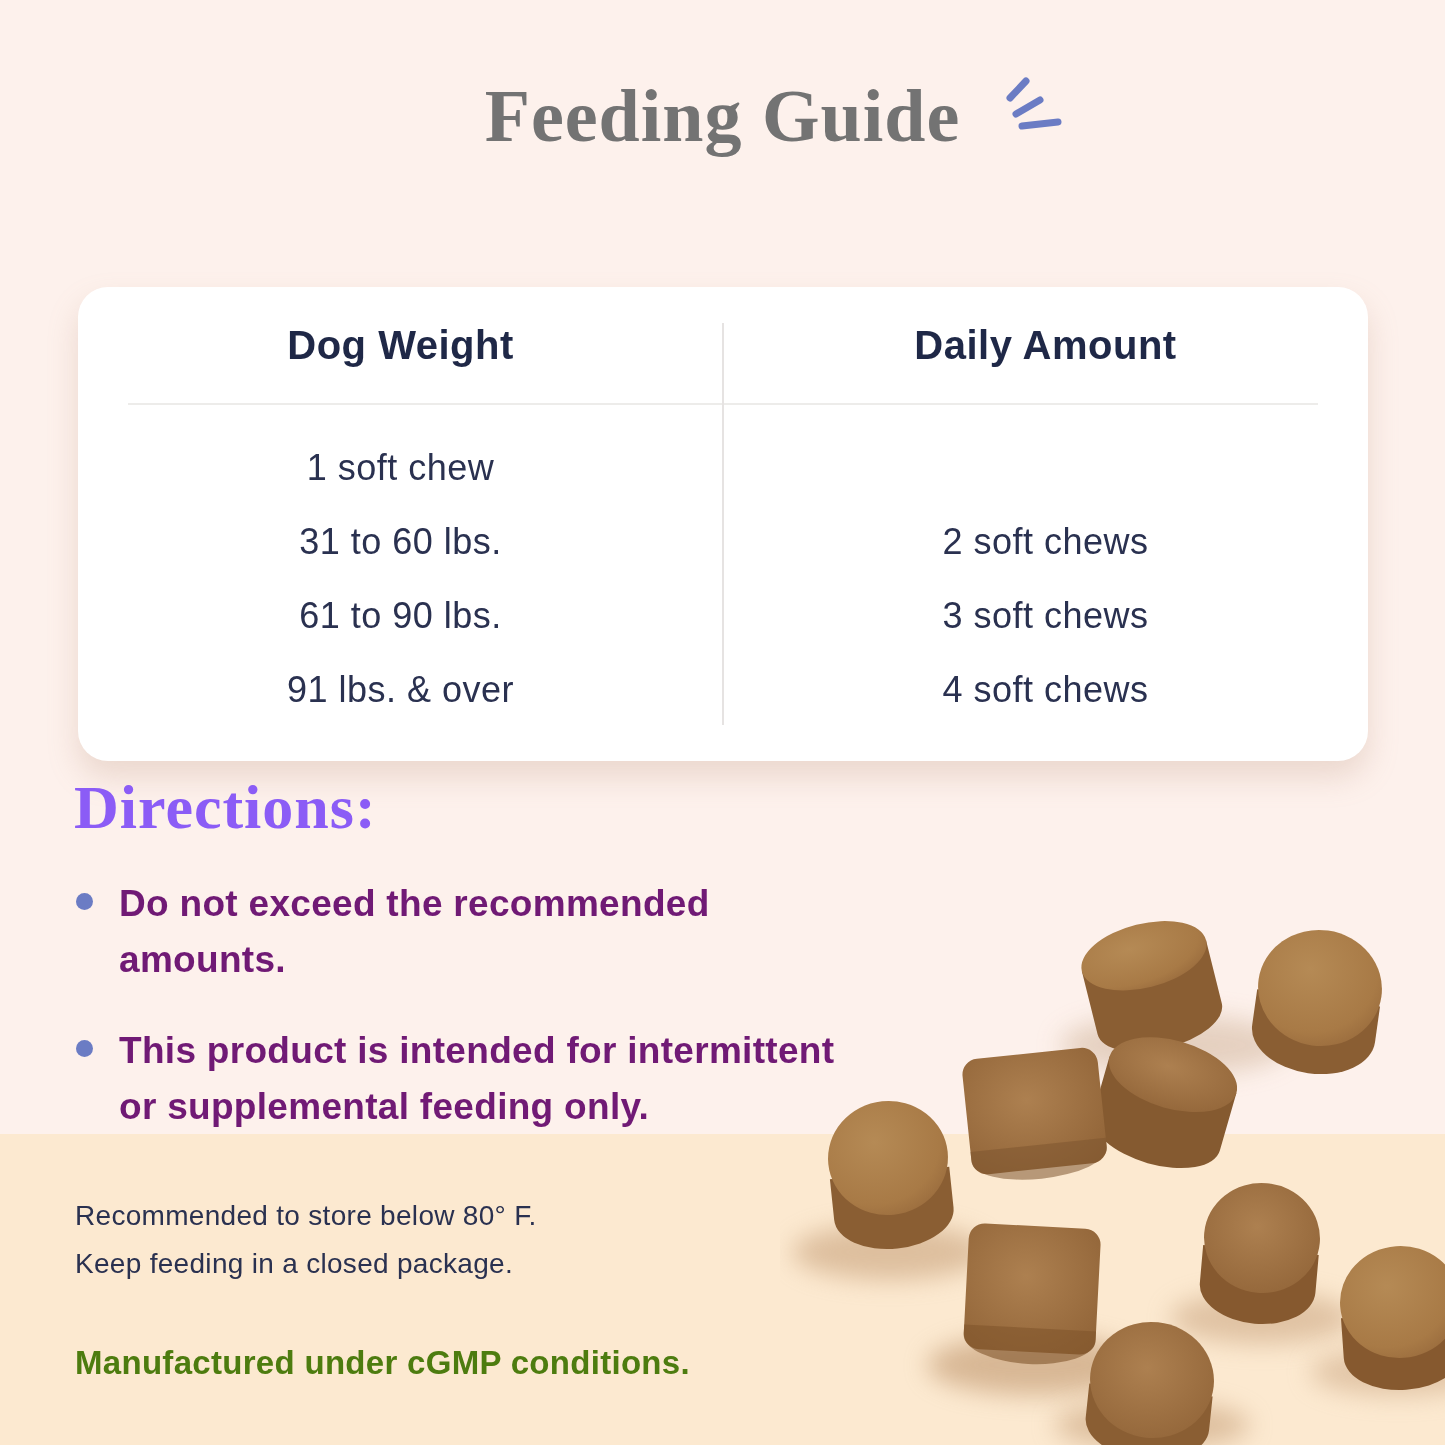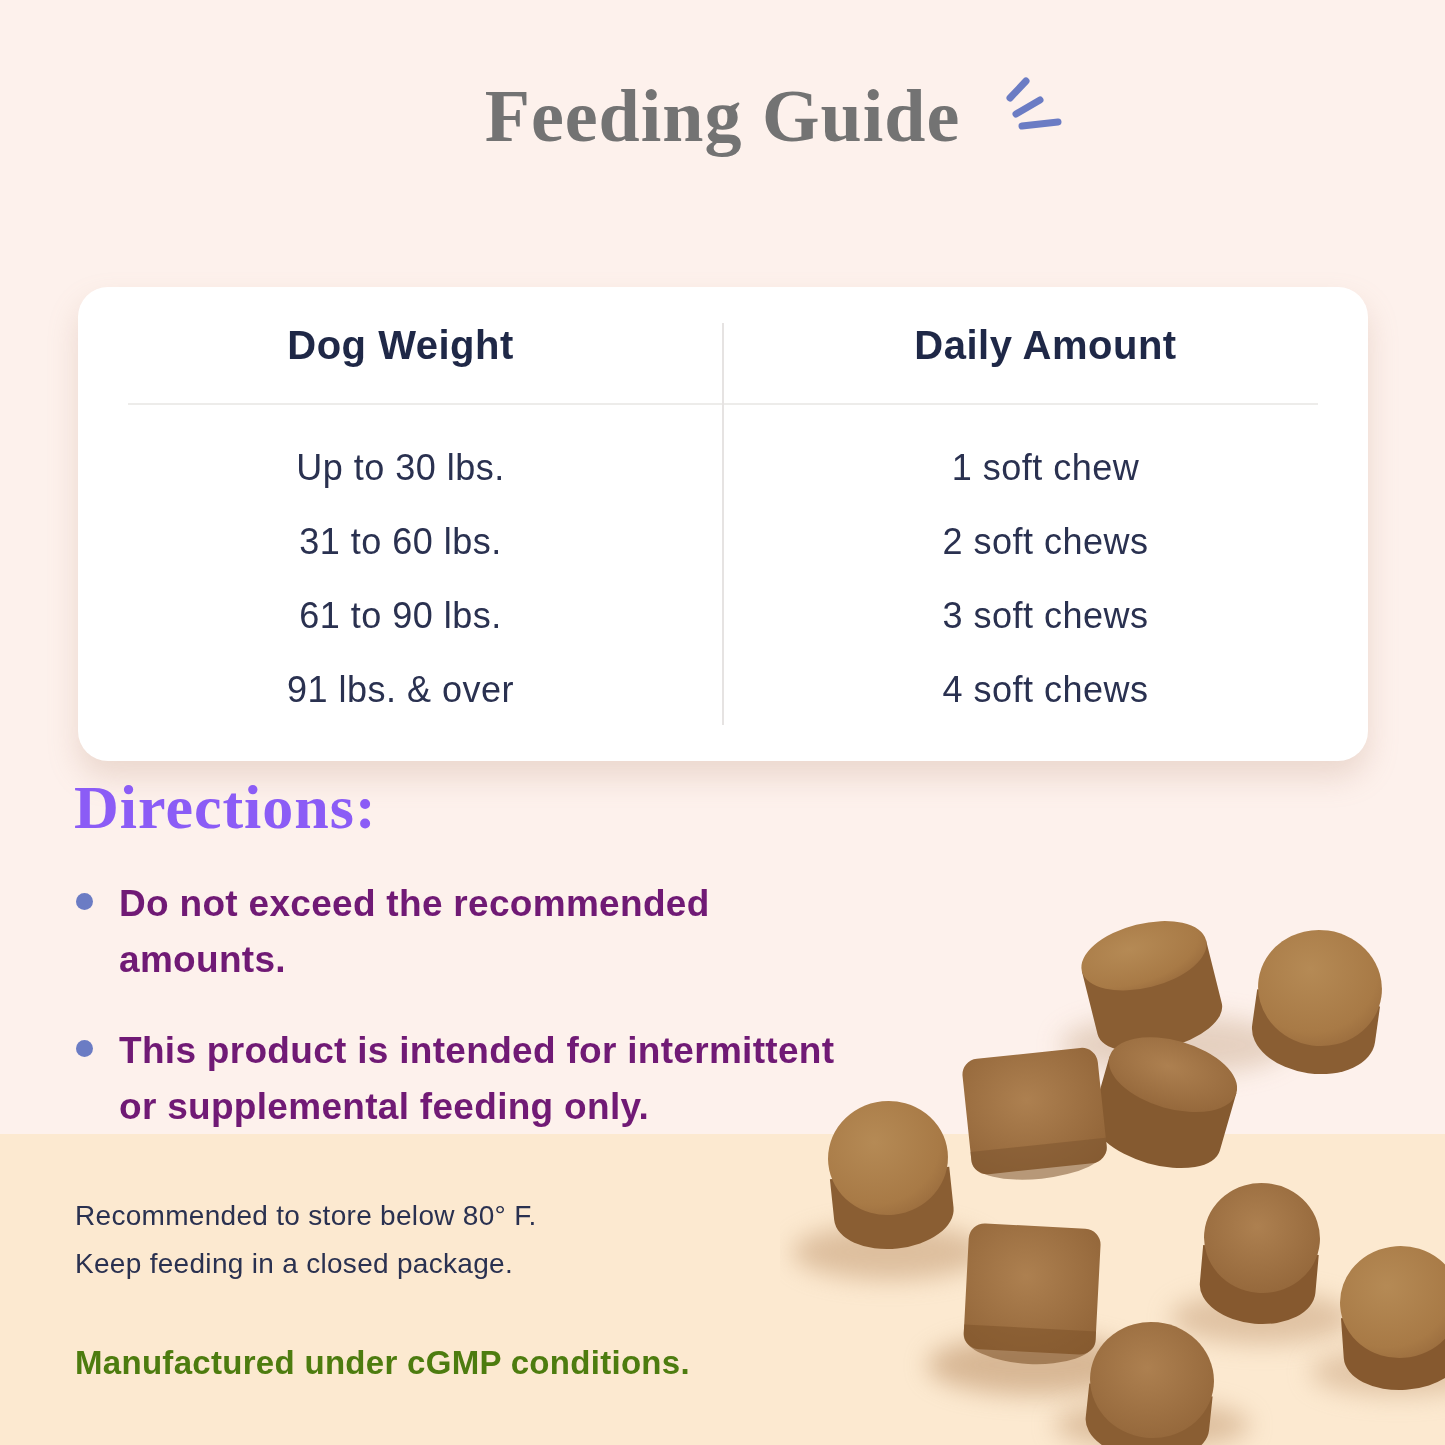--- a/index.html
+++ b/index.html
@@ -98,21 +98,20 @@
 
 <div class="card">
   <div class="thead">
     <div class="th">Dog Weight</div>
     <div class="th">Daily Amount</div>
   </div>
   <div class="hdiv"></div>
   <div class="vdiv"></div>
   <div class="tbody">
     <div class="tr">
-      <div class="td">Up to 30 lbs.</div>
       <div class="td">1 soft chew</div>
     </div>
     <div class="tr">
       <div class="td">31 to 60 lbs.</div>
       <div class="td">2 soft chews</div>
     </div>
     <div class="tr">
       <div class="td">61 to 90 lbs.</div>
       <div class="td">3 soft chews</div>
     </div>

